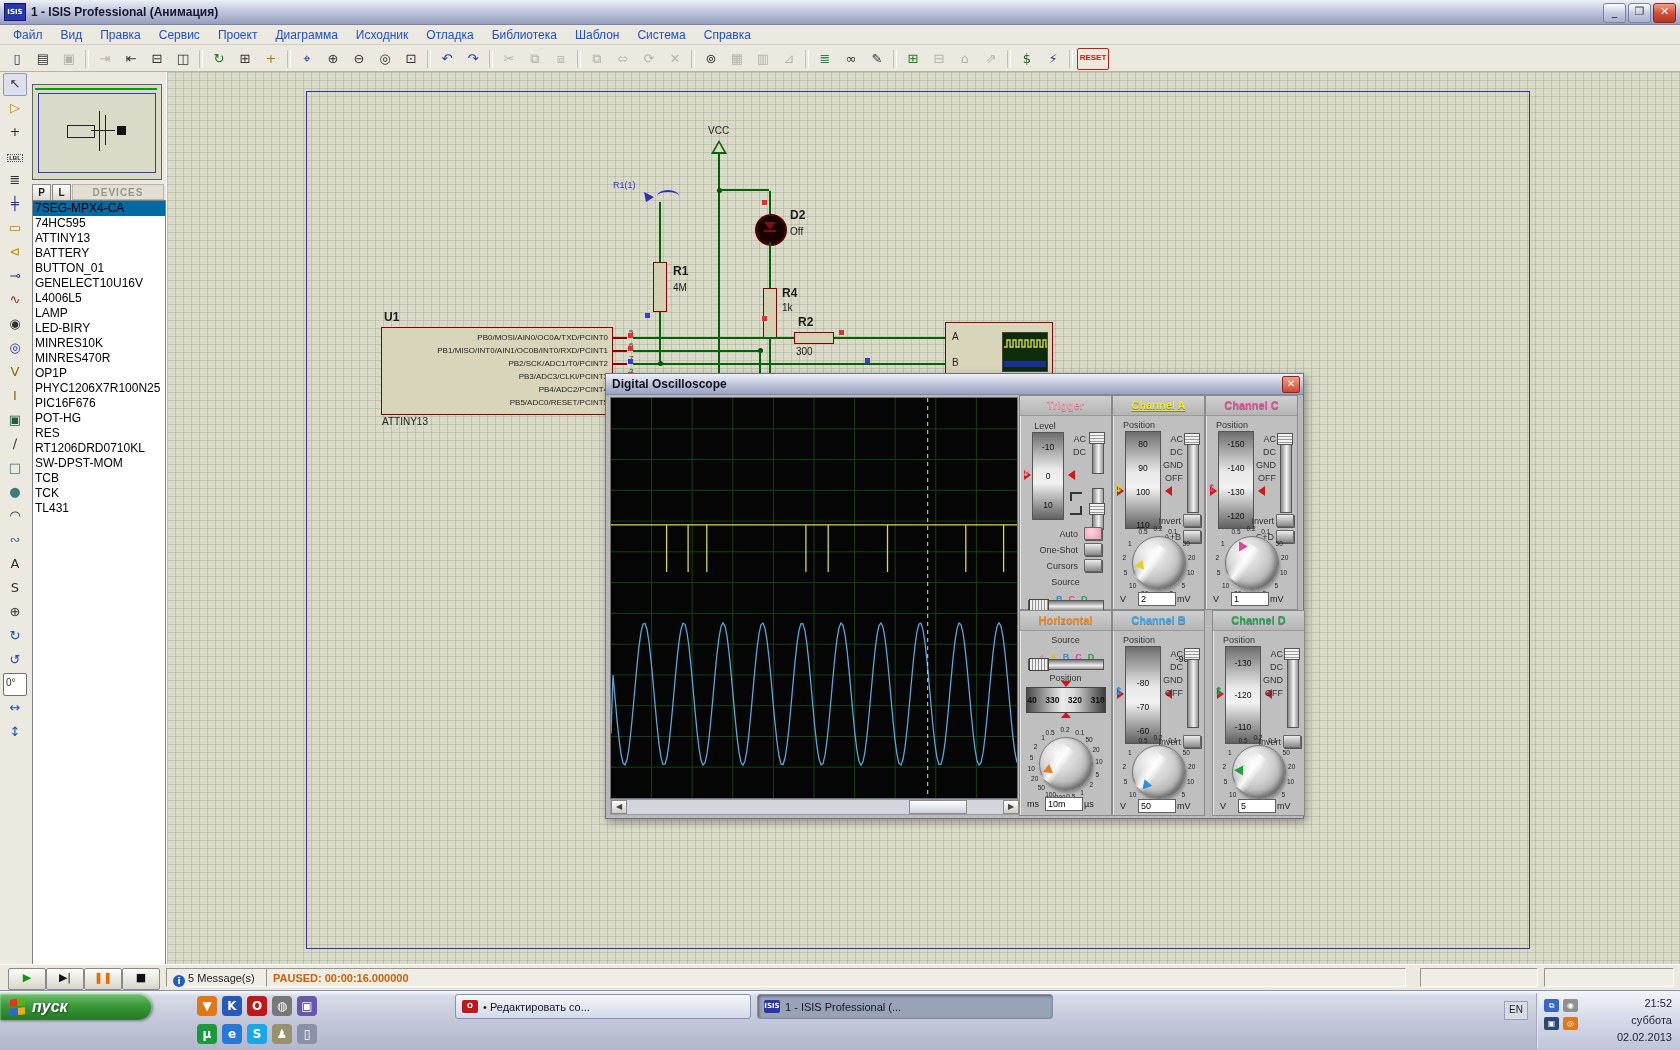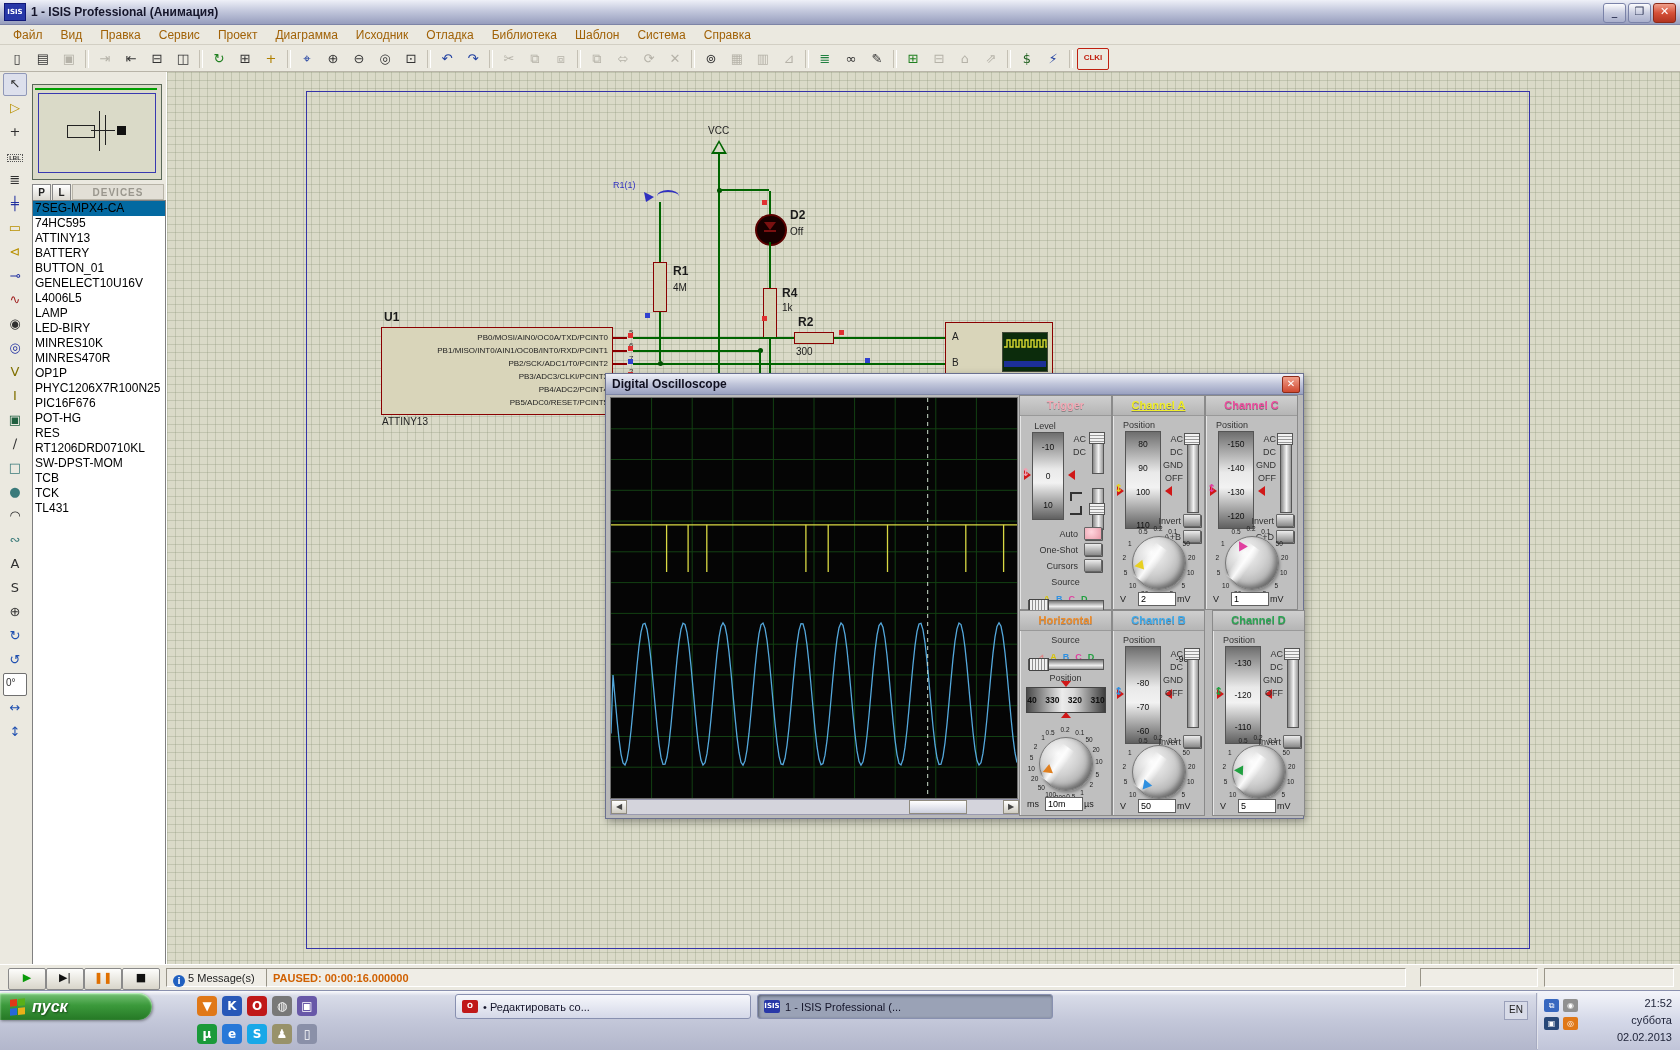--- a/index.html
+++ b/index.html
@@ -15,21 +15,21 @@
     color:#fff;font:bold 7px/16px "DejaVu Sans",sans-serif;text-align:center;letter-spacing:0;}
   #title-text{font:bold 12px "Liberation Sans",sans-serif;color:#15152a;}
   .winbtn{width:21px;height:18px;margin-left:2px;border:1px solid #7a82a8;border-radius:3px;
     background:linear-gradient(180deg,#fdfdfe,#c9cde0 50%,#aab0cc);
     font:bold 11px/16px "DejaVu Sans",sans-serif;text-align:center;color:#3a4060;}
   .winbtn.close{background:linear-gradient(180deg,#f0a08c,#d55038 50%,#b23420);color:#fff;border-color:#8c2a18;}
   #winbtns{position:absolute;right:4px;top:3px;display:flex;}
   
   #menubar{left:0;top:25px;width:1680px;height:20px;background:#ebe9e0;border-bottom:1px solid #d2cfc4;
     display:flex;align-items:center;padding-left:4px;box-sizing:border-box;}
-  .menu-item{font:12px "Liberation Sans",sans-serif;color:#a16207;padding:2px 9px;}
+  .menu-item{font:12px "Liberation Sans",sans-serif;color:#1d4ed8;padding:2px 9px;}
   
   #toolbar{left:0;top:46px;width:1680px;height:26px;background:#ebe9e0;border-bottom:1px solid #b8b4a8;
     display:flex;align-items:center;padding-left:4px;box-sizing:border-box;}
   .tbtn{width:22px;height:20px;margin:0 1px;border:1px solid transparent;border-radius:2px;
     font:13px/19px "DejaVu Sans",sans-serif;text-align:center;color:#333;}
   .tbtn.off{color:#b5b2a8;}
   .tsep{width:2px;height:18px;margin:0 3px;border-left:1px solid #c4c0b4;border-right:1px solid #fff;}
   .tbtn.ares{width:30px;color:#c02010;font:bold 8px/18px "Liberation Sans",sans-serif;border:1px solid #c02010;}
   
   #toolcol{left:0;top:72px;width:30px;height:892px;background:#ebe9e0;border-right:1px solid #c0bcb0;}
@@ -221,21 +221,21 @@
       <div class="tbtn">✎</div>
       <div class="tsep"></div>
       <div class="tbtn" style="color: rgb(32, 128, 32);">⊞</div>
       <div class="tbtn off">⊟</div>
       <div class="tbtn off">⌂</div>
       <div class="tbtn off">⇗</div>
       <div class="tsep"></div>
       <div class="tbtn" style="color: rgb(32, 96, 32);">$</div>
       <div class="tbtn" style="color: rgb(32, 64, 160);">⚡</div>
       <div class="tsep"></div>
-      <div class="tbtn ares">CLKI</div>
+      <div class="tbtn ares">RESET</div>
     </div>
 
   <div class="abs" id="toolcol">
       <div class="tool sel">↖</div>
       <div class="tool" style="color: rgb(184, 144, 0);">▷</div>
       <div class="tool">+</div>
       <div class="tool"><span class="lbl-mini">LBL</span></div>
       <div class="tool">≣</div>
       <div class="tool" style="color: rgb(32, 48, 160);">╪</div>
       <div class="tool" style="color: rgb(184, 144, 0);">▭</div>

